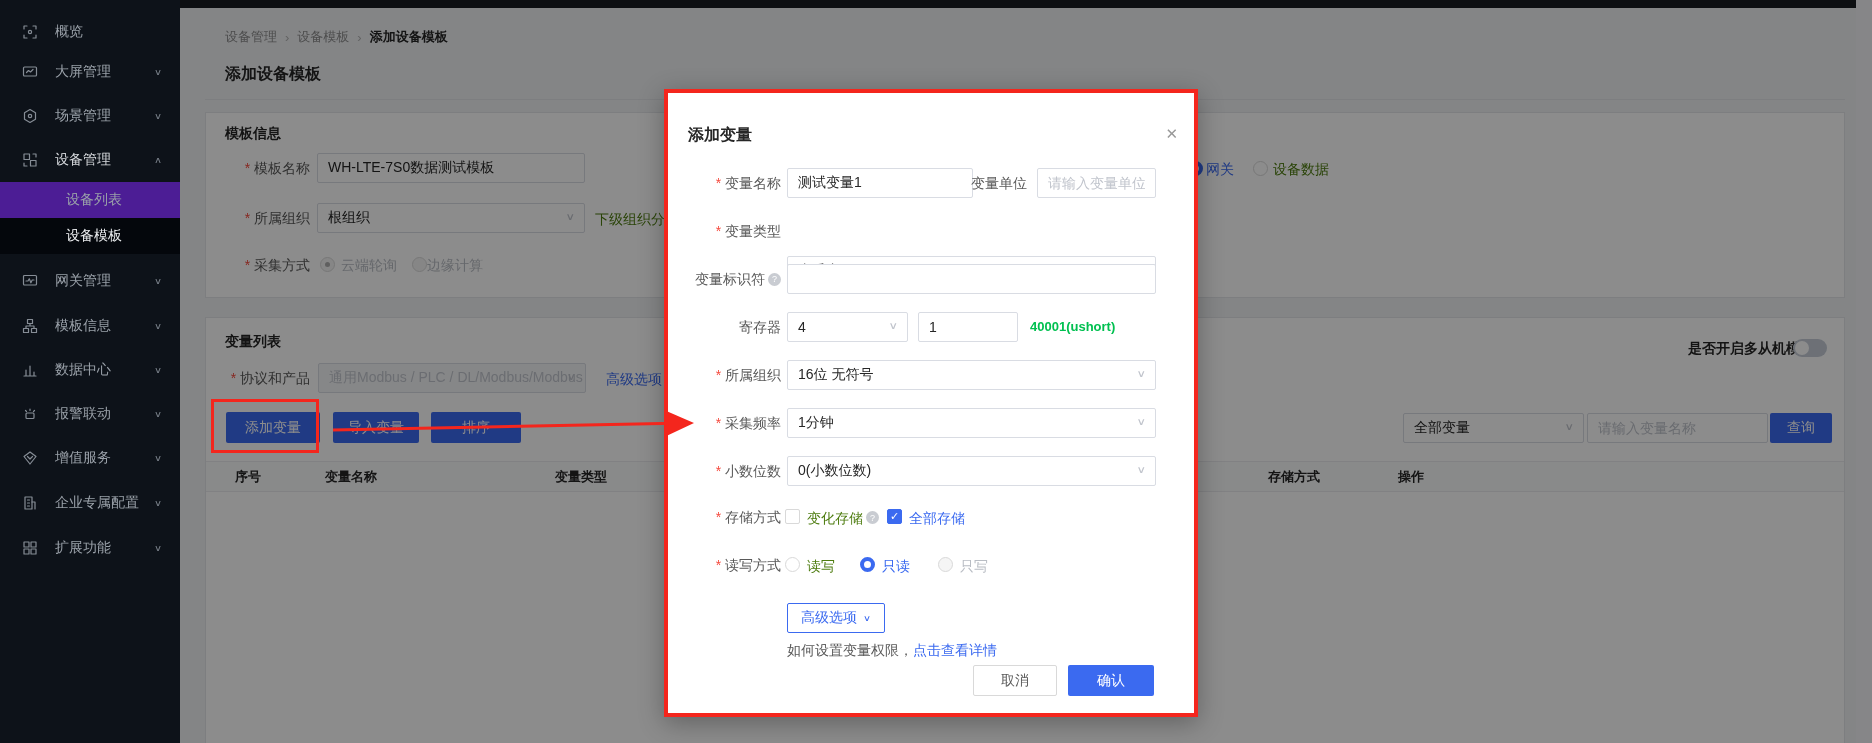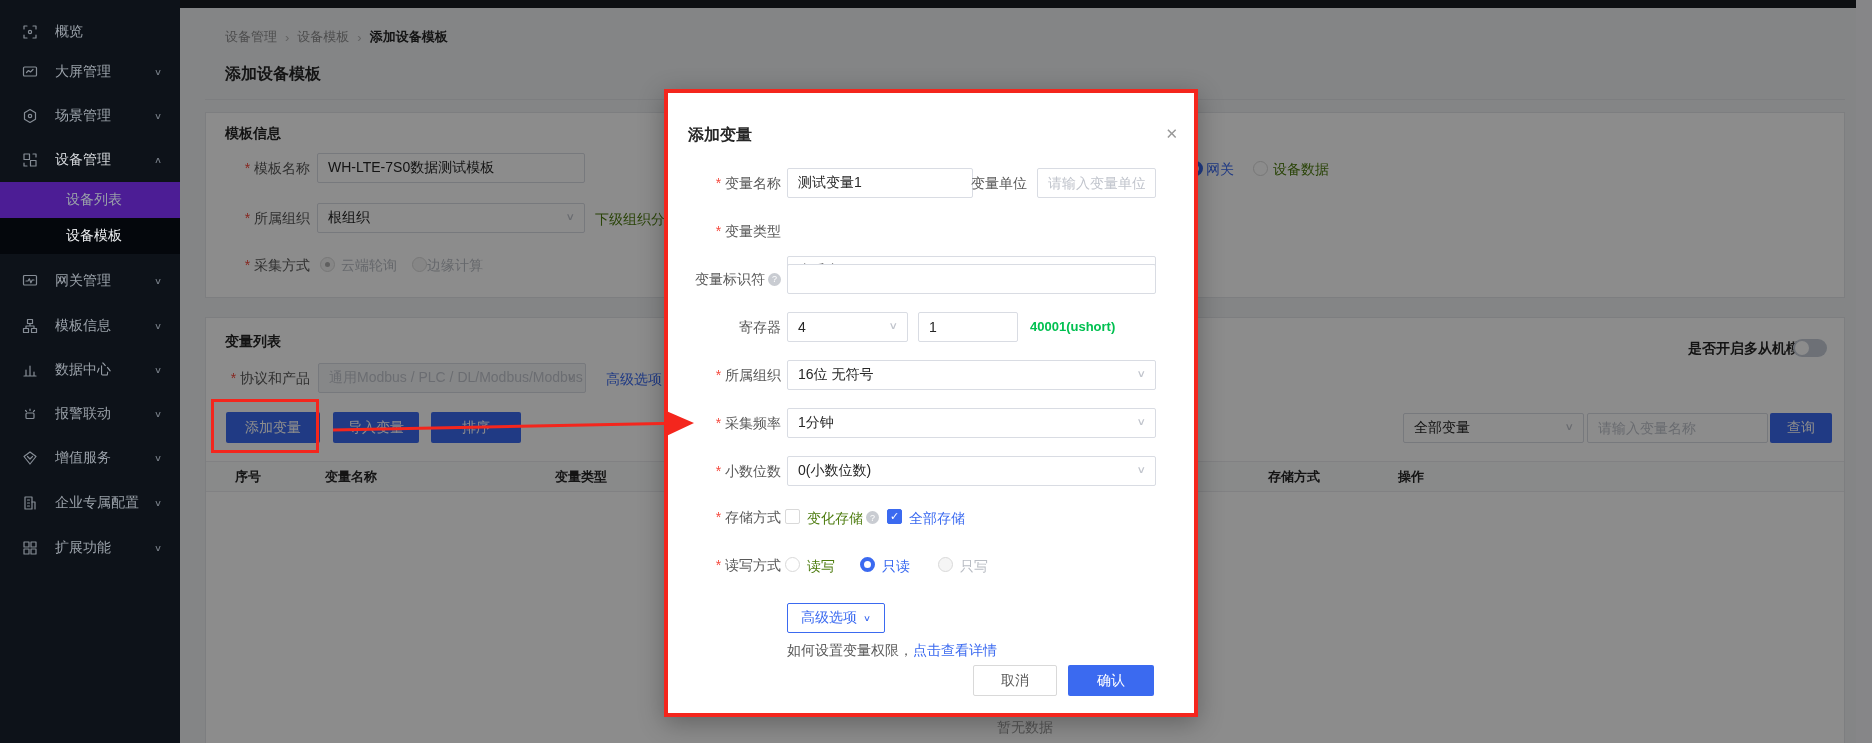--- a/index.html
+++ b/index.html
@@ -237,21 +237,20 @@
     <input class="raw" placeholder="请输入变量名称" style="">
   </div>
   <div class="btn primary" style="left:1770px;top:413px;width:62px;height:30px;">查询</div>
 
   <div class="thead"></div>
   <div class="th" style="left:235px;">序号</div>
   <div class="th" style="left:325px;">变量名称</div>
   <div class="th" style="left:555px;">变量类型</div>
   <div class="th" style="left:1268px;">存储方式</div>
   <div class="th" style="left:1398px;">操作</div>
-  <div class="empty">暂无数据</div>
 
   <div class="scrolltrack"></div>
 
   <div id="mask"></div>
   <div id="annot-add"></div>
 
   <div id="modal">
     <div id="modal-inner">
       <div class="mtitle">添加变量</div>
       <div class="mclose">✕</div>

